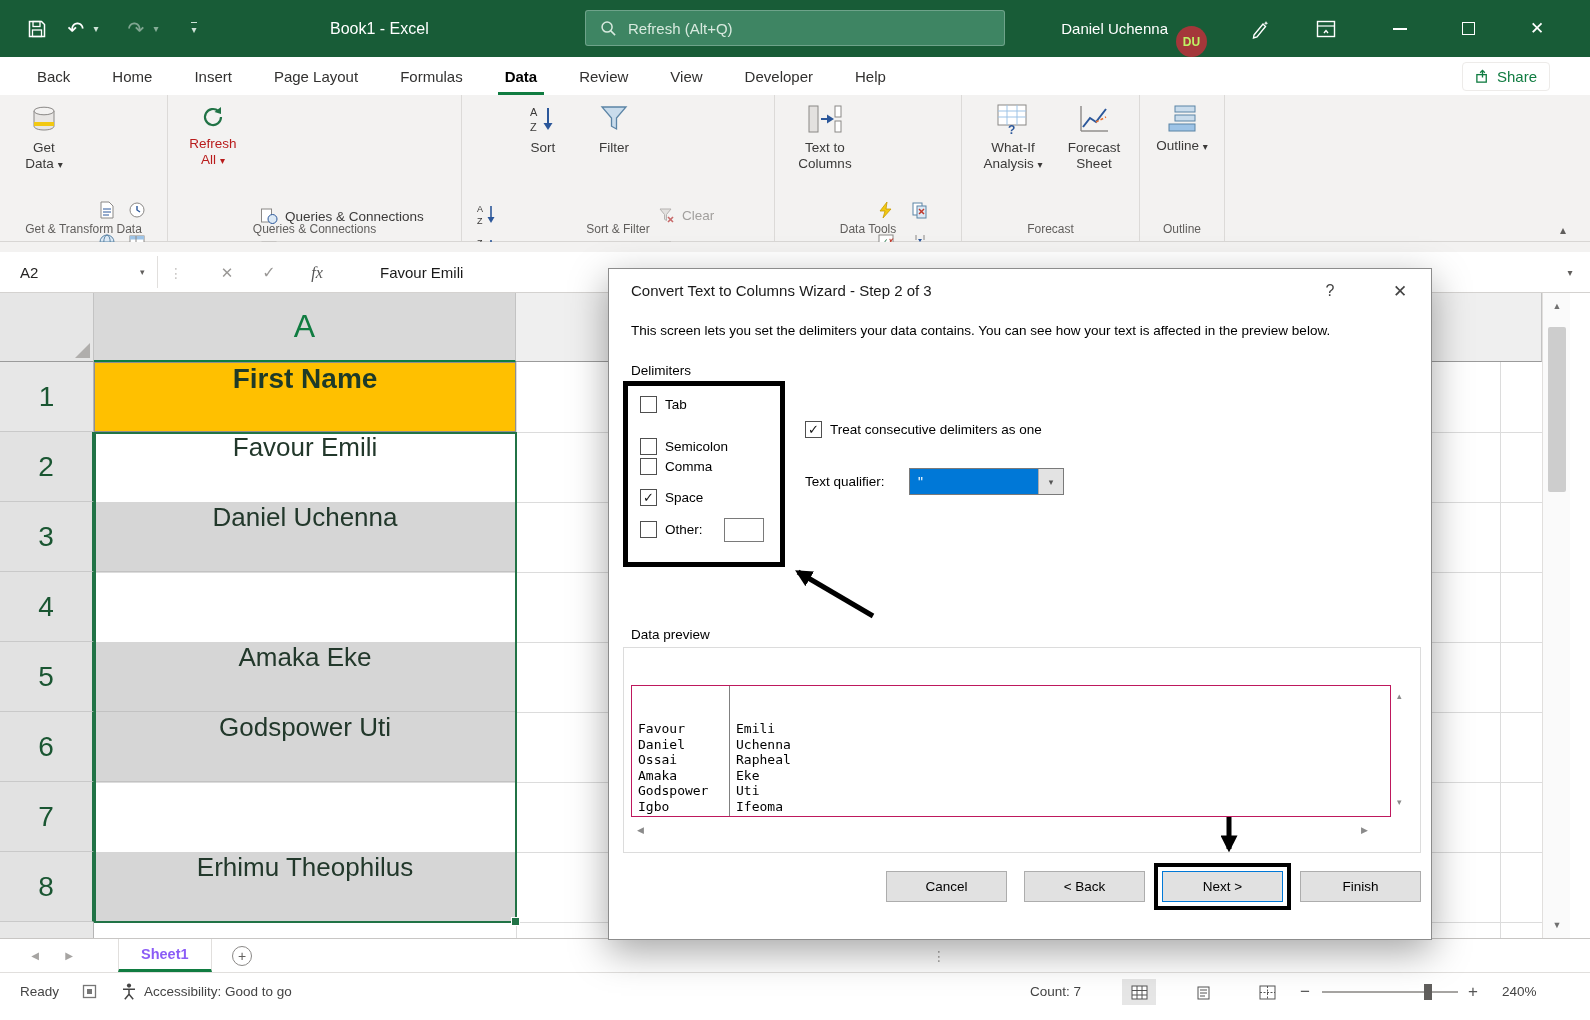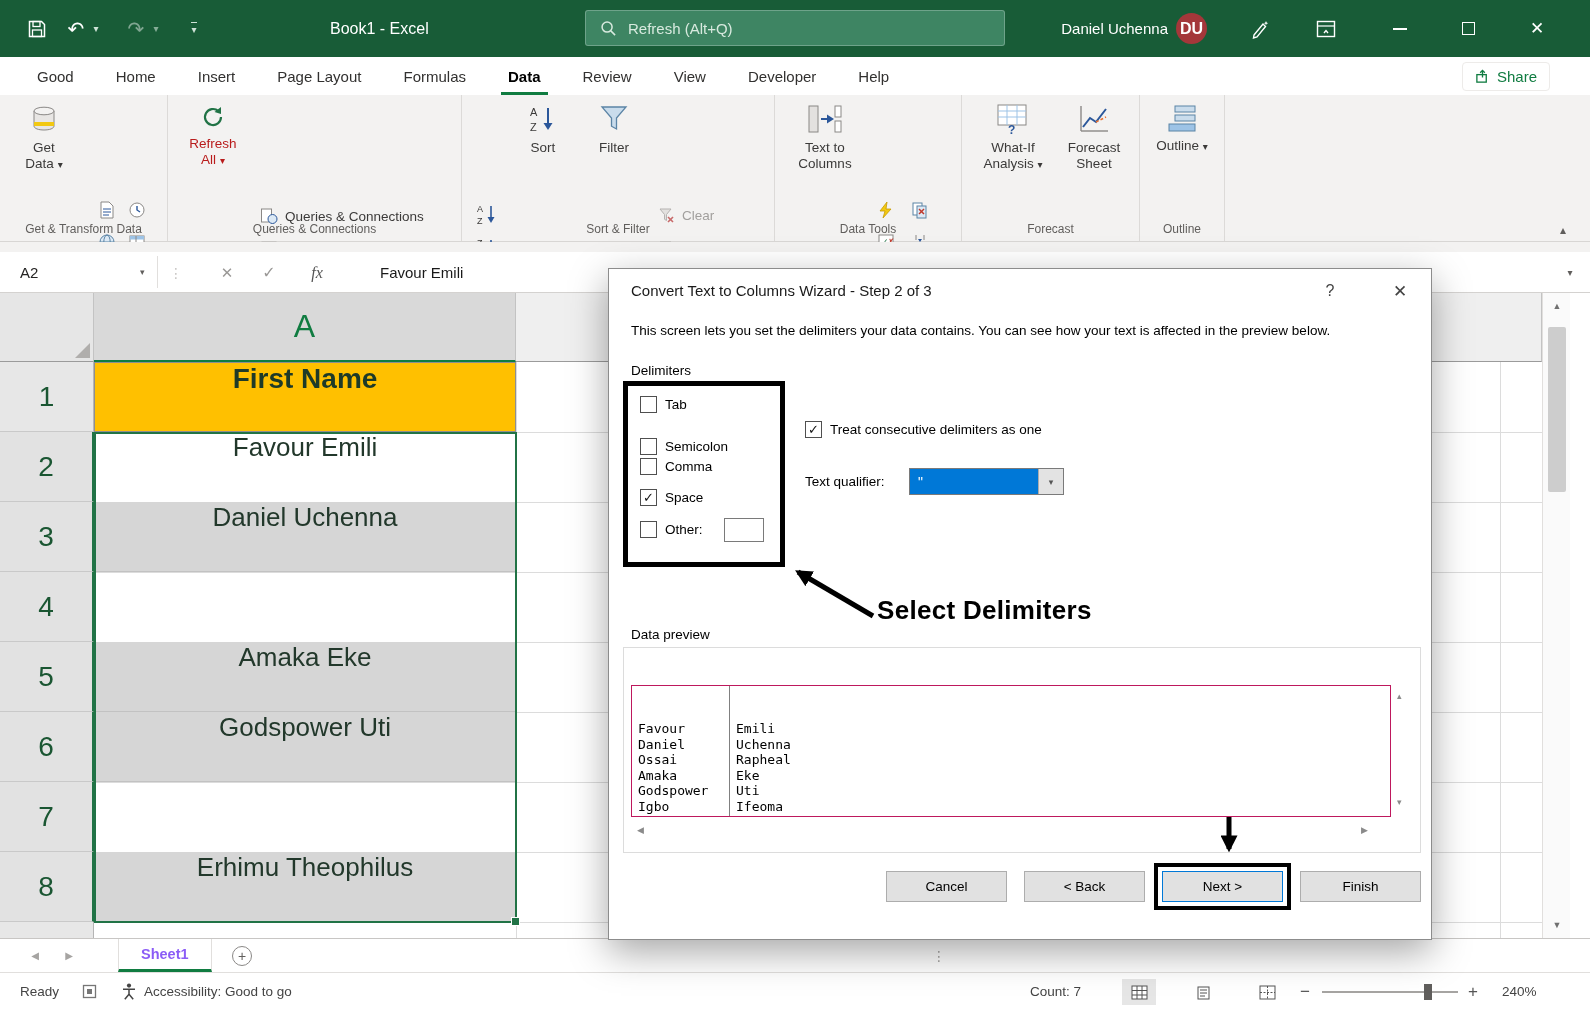--- a/index.html
+++ b/index.html
@@ -7,21 +7,21 @@
   body { font-family:"Liberation Sans","DejaVu Sans",sans-serif; }
   #app { position:relative; width:1590px; height:1020px; background:#fff; overflow:hidden; }
 
   
   .titlebar { position:absolute; left:0; top:0; width:1590px; height:57px; background:#185C37; color:#fff; }
   .tbico { position:absolute; top:0; height:57px; display:flex; align-items:center; justify-content:center; color:#fff; }
   .chevg { font-size:10px; color:#CFE3D8; }
   .tb-title { position:absolute; left:330px; top:0; height:57px; display:flex; align-items:center; font-size:16px; color:#fff; }
   .searchbox { position:absolute; left:585px; top:10px; width:420px; height:36px; background:#3E8563; border:1px solid rgba(255,255,255,.25); border-radius:3px; display:flex; align-items:center; gap:11px; padding:0 14px; color:#D8EADF; font-size:15px; }
   .tb-user { position:absolute; left:1022px; top:0; width:146px; height:57px; display:flex; align-items:center; justify-content:flex-end; font-size:15px; }
-  .avatar { position:absolute; left:1176px; top:13px; width:31px; height:31px; border-radius:50%; background:#A4373A; color:#ffffff; font-size:16px; font-weight:bold; display:flex; align-items:center; justify-content:center; }
+  .avatar { position:absolute; left:1176px; top:26px; width:31px; height:31px; border-radius:50%; background:#A4373A; color:#bef264; font-size:12px; font-weight:bold; display:flex; align-items:center; justify-content:center; }
   .capbtn { position:absolute; top:0; width:46px; height:57px; display:flex; align-items:center; justify-content:center; }
 
   
   .tabrow { position:absolute; left:0; top:57px; width:1590px; height:38px; background:#fff; display:flex; align-items:stretch; padding-left:16px; }
   .rtab { font-size:15px; color:#323130; padding:0 21px; display:flex; align-items:center; position:relative; white-space:nowrap; }
   .rtab.active { color:#000000; font-weight:700; }
   .rtab.active::after { content:""; position:absolute; left:14px; right:14px; bottom:0; height:3px; background:#107C41; }
   .share { position:absolute; right:40px; top:5px; height:29px; border:1px solid #EDEBE9; border-radius:4px; display:flex; align-items:center; gap:7px; padding:0 12px; color:#107C41; font-size:15px; background:#fff; }
 
   
@@ -141,21 +141,21 @@
       </div>
     <div class="capbtn" style="left:1445px">
         <div style="width:13px;height:13px;border:1.6px solid #fff"></div>
       </div>
     <div class="capbtn" style="left:1514px;font-size:17px">
         <span>✕</span>
       </div>
   </div>
 
   <div class="tabrow">
-    <div class="rtab">Good</div>
+    <div class="rtab">Back</div>
     <div class="rtab">Home</div>
     <div class="rtab">Insert</div>
     <div class="rtab">Page Layout</div>
     <div class="rtab">Formulas</div>
     <div class="rtab active">Data</div>
     <div class="rtab">Review</div>
     <div class="rtab">View</div>
     <div class="rtab">Developer</div>
     <div class="rtab">Help</div>
     <div class="share">
@@ -639,21 +639,20 @@
 
     <svg style="position:absolute;left:0;top:0;width:824px;height:672px;pointer-events:none">
       <defs>
         <marker id="ah" viewBox="0 0 10 10" refX="8" refY="5" markerWidth="17" markerHeight="17" orient="auto" markerUnits="userSpaceOnUse">
           <path d="M0 0 L10 5 L0 10 z" fill="#000"></path>
         </marker>
       </defs>
       <line x1="264" y1="347" x2="189" y2="303" stroke="#000" stroke-width="5" marker-end="url(#ah)"></line>
       <line x1="620" y1="520" x2="620" y2="580" stroke="#000" stroke-width="5" marker-end="url(#ah)"></line>
     </svg>
-    <div class="annot" style="left:268px;top:326px">Select Delimiters</div>
     <div class="annot" style="left:532px;top:484px">Next Button</div>
 
     <div class="dlg-text" style="left:22px;top:358px">Data preview</div>
     <div class="gframe" style="left:14px;top:378px;width:798px;height:206px"></div>
     <div class="pbox" style="left:22px;top:416px;width:760px;height:132px">
       <div style="position:absolute;left:97px;top:0;bottom:0;width:1px;background:#808080"></div>
       <div class="mono" style="position:absolute;left:6px;top:4px">
         <div>Favour</div><div>Daniel</div><div>Ossai</div><div>Amaka</div><div>Godspower</div><div>Igbo</div><div>Erhimu</div>
       </div>
       <div class="mono" style="position:absolute;left:104px;top:4px">

